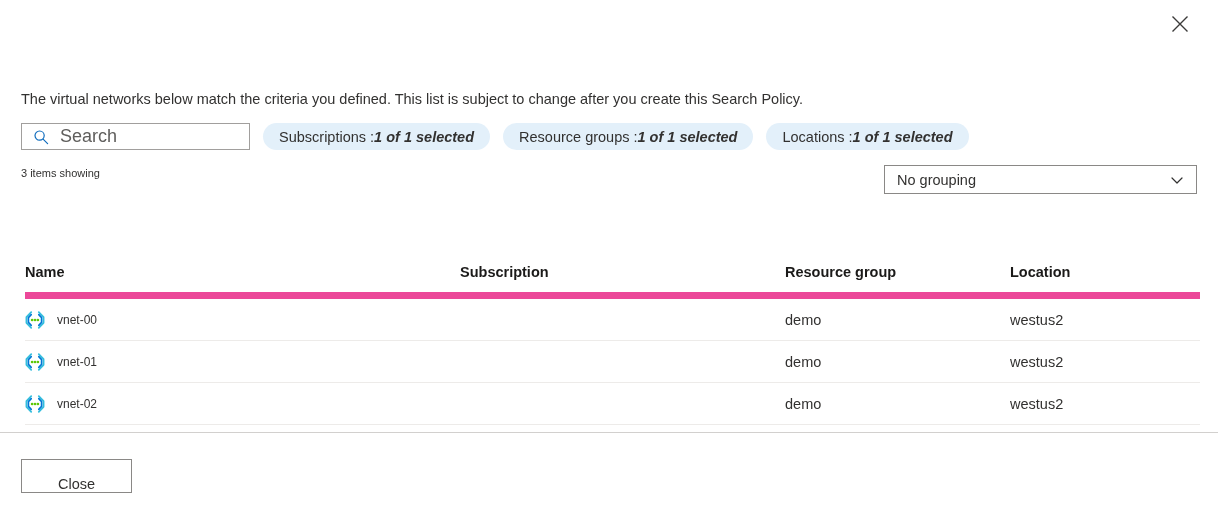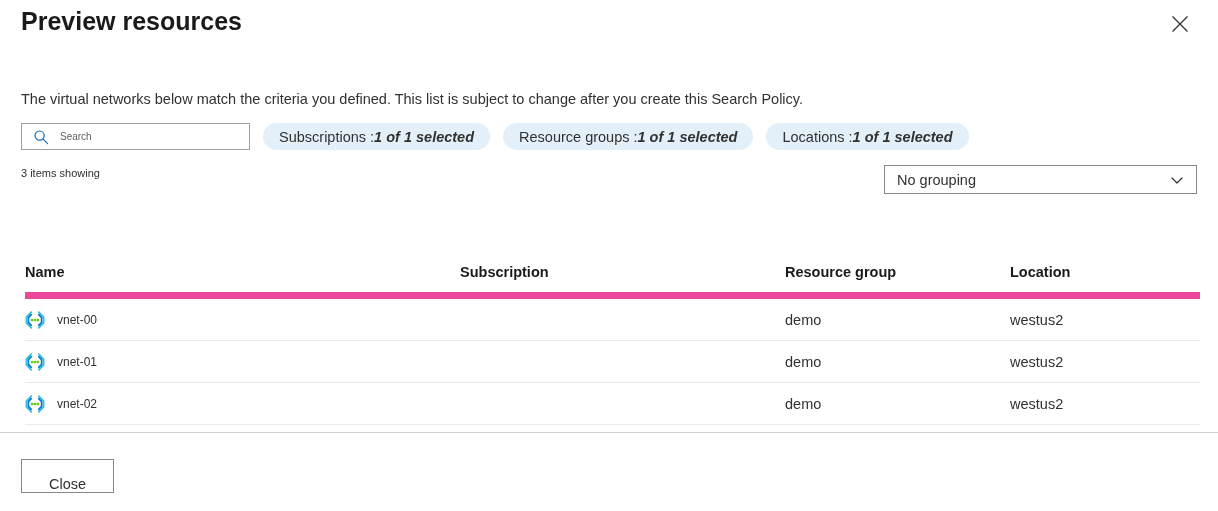--- a/index.html
+++ b/index.html
@@ -87,21 +87,21 @@
     display: flex;
     align-items: center;
     justify-content: center;
     margin-right: 10px;
   }
   .search-input {
     border: none;
     outline: none;
     flex: 1 1 auto;
     font-family: "Liberation Sans", sans-serif;
-    font-size: 10px;
+    font-size: 18px;
     color: #737373;
     background: transparent;
     padding: 0;
   }
   .search-input::placeholder {
     color: #5f5e5c;
     opacity: 1;
   }
   .pill {
     height: 27px;
@@ -210,37 +210,36 @@
     left: 0;
     top: 432px;
     width: 1218px;
     height: 1px;
     background: #d2d0ce;
   }
   .close-button {
     position: absolute;
     left: 21px;
     top: 459px;
-    width: 93px;
+    width: 111px;
     height: 29px;
     border: 1px solid #8a8886;
     background: #ffffff;
     font-family: "Liberation Sans", sans-serif;
     font-size: 14.5px;
     color: #323130;
     cursor: pointer;
     padding: 16px;
     box-sizing: border-box;
   }
 </style>
 </head>
 <body>
 
 <div class="panel-header">
-  <div class="panel-title">Preview resources</div>
   <button class="close-x">
     <span>
       <svg width="18" height="18" viewBox="0 0 18 18" aria-hidden="true">
         <path d="M1.5 1.5 L16.5 16.5 M16.5 1.5 L1.5 16.5" stroke="#3b3a39" stroke-width="1.4" fill="none"></path>
       </svg>
     </span>
   </button>
 </div>
 
 <div class="description">The virtual networks below match the criteria you defined. This list is subject to change after you create this Search Policy.</div>

